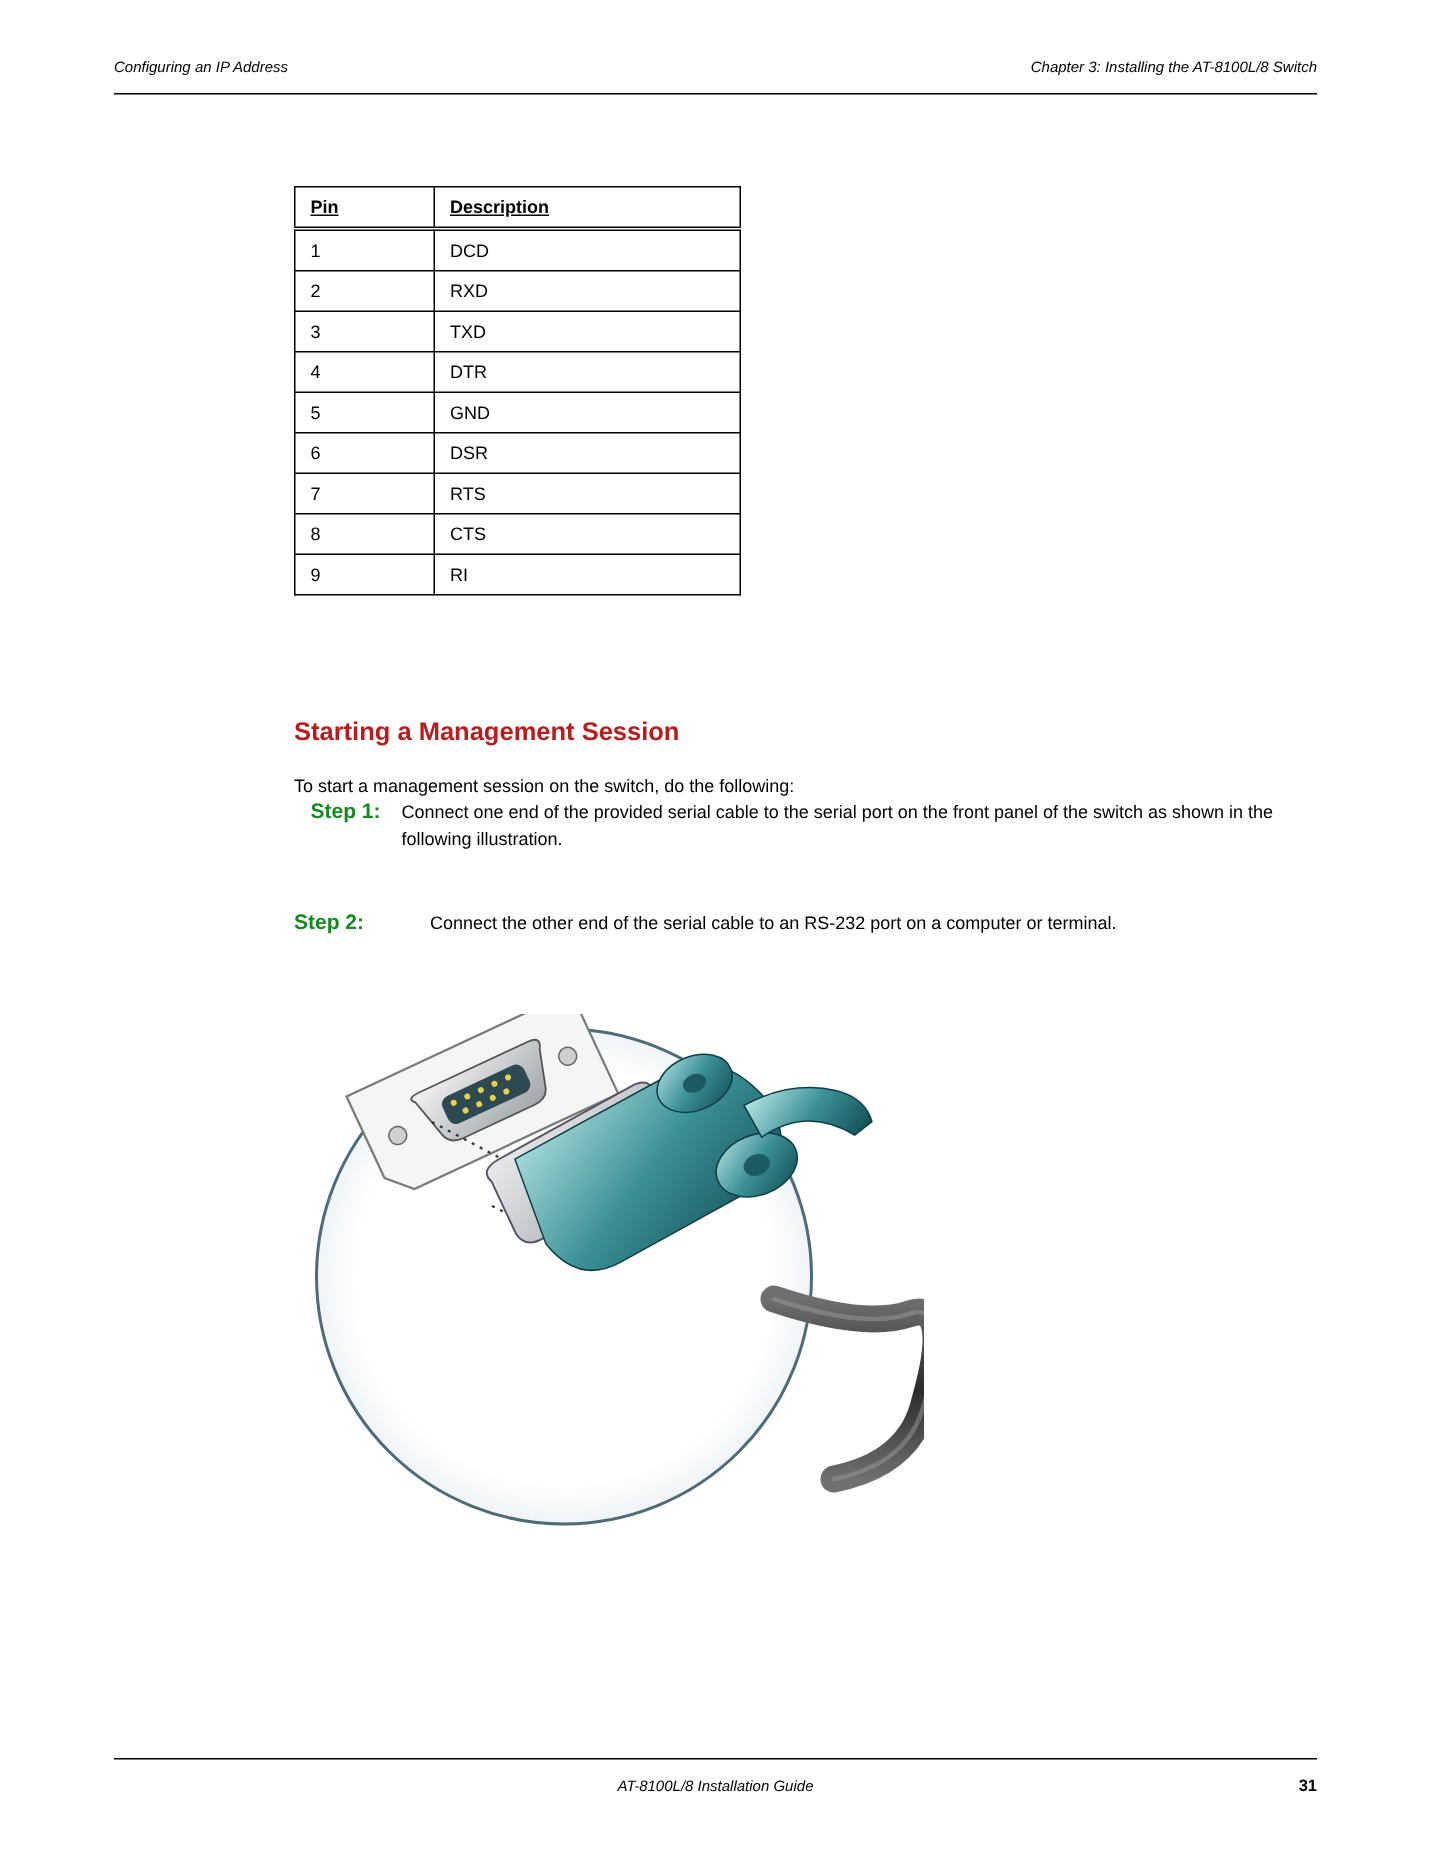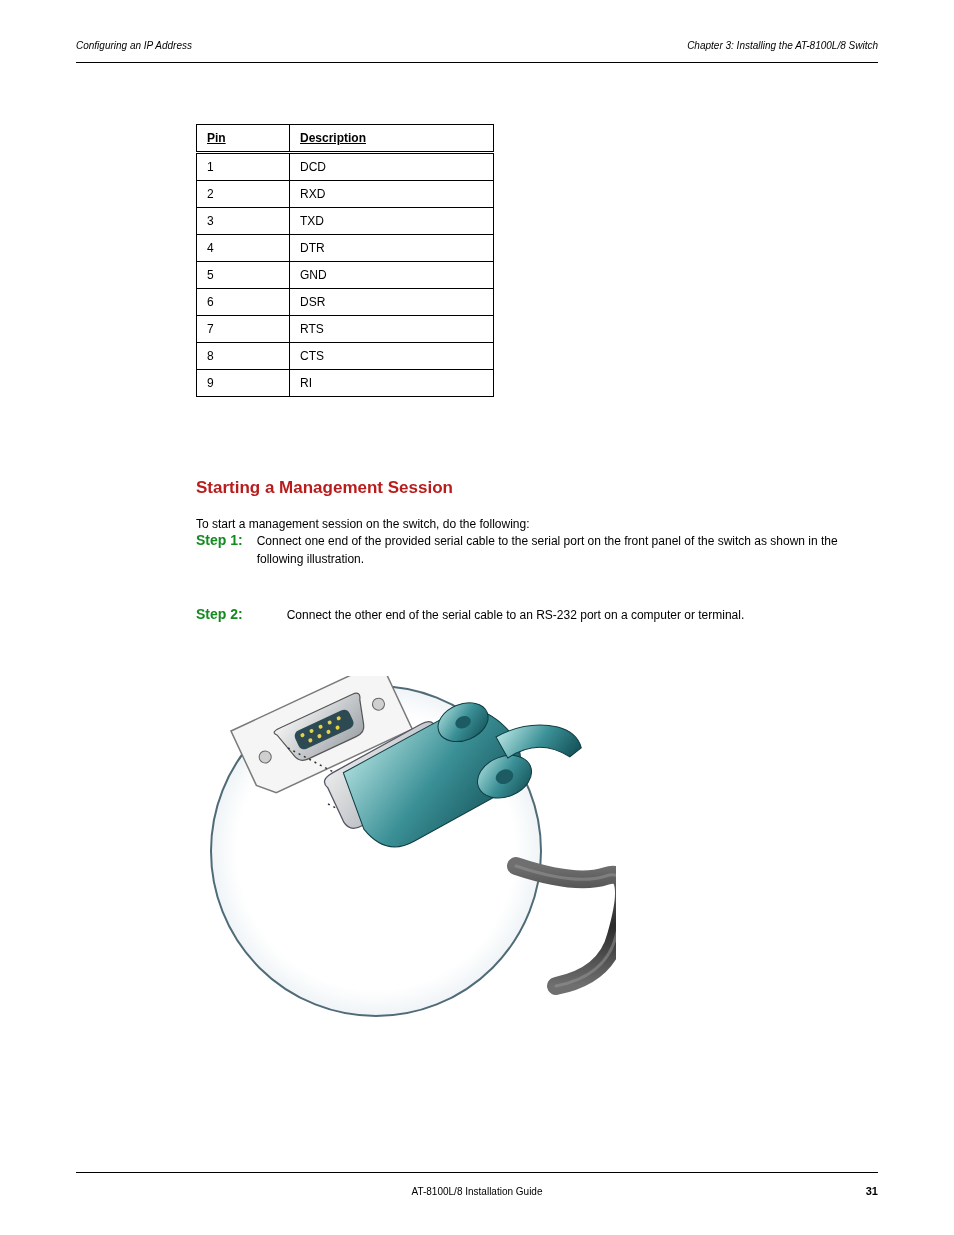--- a/index.html
+++ b/index.html
@@ -78,21 +78,21 @@
     margin-top: 12px;
   }
   .step-row {
     position: absolute;
     left: 196px;
     width: 680px;
     display: flex;
     align-items: flex-start;
     gap: 14px;
   }
-  .step-row.step1 { top: 532px; }
+  .step-row.step1 { top: 532px; margin-left: 11px; }
   .step-row.step2 { top: 606px; gap: 44px; }
   .step-label {
     font-family: Arial, Helvetica, sans-serif;
     font-weight: bold;
     font-size: 14px;
     color: #138b1f;
     white-space: nowrap;
   }
   .step-text {
     font-size: 12px;
@@ -114,20 +114,21 @@
     bottom: 62px;
     border-top: 1px solid #000;
   }
   .footer-center {
     position: absolute;
     bottom: 38px;
     left: 0;
     width: 954px;
     text-align: center;
     font-size: 10px;
+    font-style: italic;
     margin-top: 27px;
   }
   .footer-right {
     position: absolute;
     bottom: 38px;
     right: 76px;
     font-size: 11px;
     font-weight: bold;
   }
 </style>

